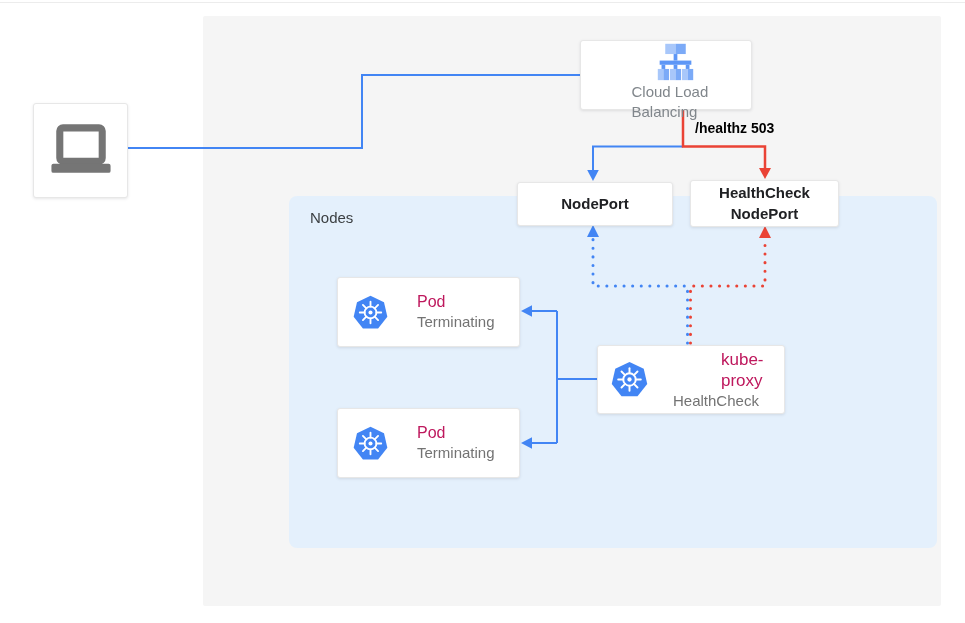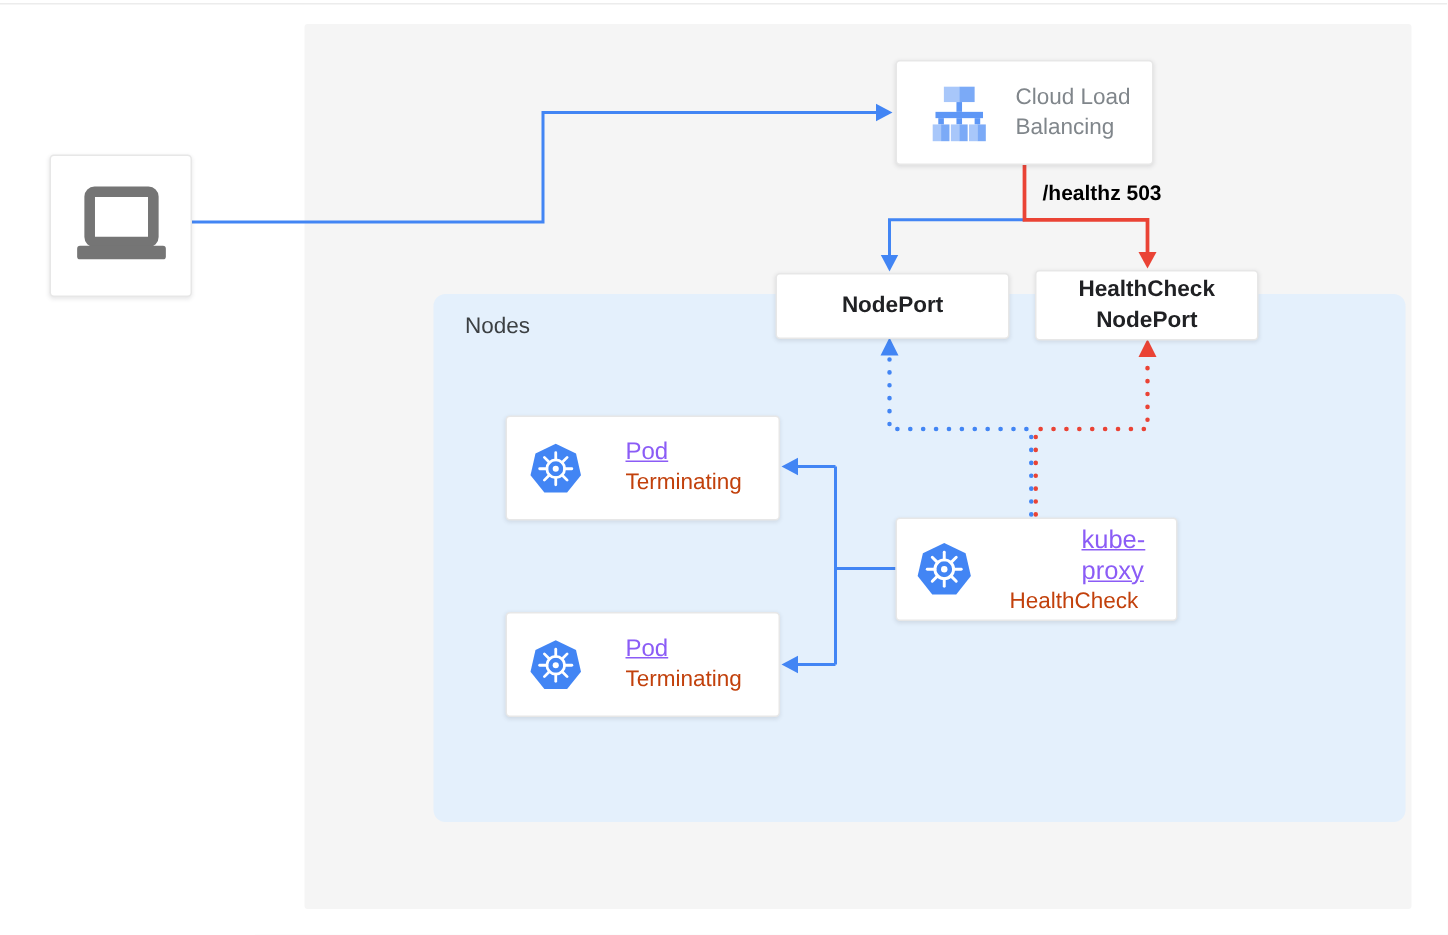--- a/index.html
+++ b/index.html
@@ -51,22 +51,22 @@
     box-shadow: 0 1px 3px rgba(60,64,67,0.13);
     display: flex;
     align-items: center;
   }
   .laptop-card {
     left: 33px; top: 103px;
     width: 95px; height: 95px;
     justify-content: center;
   }
   .clb-card {
-    left: 597px; top: 40px;
-    width: 172px; height: 70px;
+    left: 580px; top: 40px;
+    width: 172px; height: 70px; flex-direction: column;
   }
   .clb-card .node-icon { margin-left: 19px; flex: 0 0 auto; }
   .clb-card .node-text {
     margin-left: 15px;
     width: 84px;
     font-size: 15px;
     line-height: 1.35;
     color: #80868b;
   }
   .healthz-label {
@@ -88,23 +88,23 @@
   .nodeport-card { left: 517px; top: 182px; width: 156px; height: 44px; }
   .hc-card { left: 690px; top: 180px; width: 149px; height: 47px; padding: 0 4px; }
   .pod-card { left: 337px; width: 183px; height: 70px; }
   .pod-card.pod-1 { top: 277px; }
   .pod-card.pod-2 { top: 408px; }
   .pod-card .node-icon { margin-left: 14px; flex: 0 0 auto; }
   .pod-card .node-text { margin-left: 28px; }
   .kp-card { left: 597px; top: 345px; width: 188px; height: 69px; }
   .kp-card .node-icon { margin-left: 12px; flex: 0 0 auto; }
   .kp-card .node-text { margin-left: 24px; }
-  .node-title { font-size: 16px; color: #8b5cf6; line-height: 1.25; text-decoration: underline; }
+  .node-title { font-size: 16px; color: #be185d; line-height: 1.25; }
   .kp-card .node-title { font-size: 17px; margin-left: 48px; }
-  .node-subtitle { font-size: 15px; color: #c2410c; line-height: 1.3; }
+  .node-subtitle { font-size: 15px; color: #737373; line-height: 1.3; }
   .hidden-defs { position: absolute; width: 0; height: 0; overflow: hidden; }
 </style>
 </head>
 <body>
 
 <svg class="hidden-defs" aria-hidden="true">
   <defs>
     <symbol id="k8s-logo" viewBox="0 0 100 100">
       <polygon points="50,5 86.5,22.5 95.5,61.5 70.5,93 29.5,93 4.5,61.5 13.5,22.5" fill="#4285f4"></polygon>
       <g stroke="#ffffff" stroke-width="5" stroke-linecap="round" fill="none">

